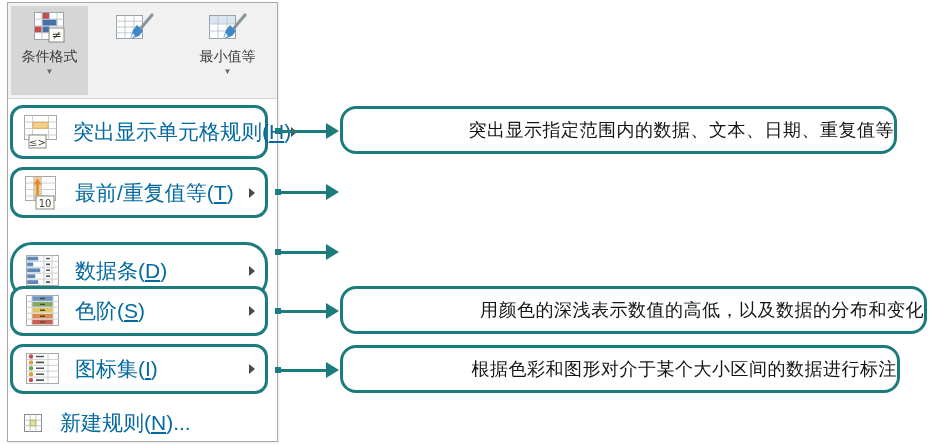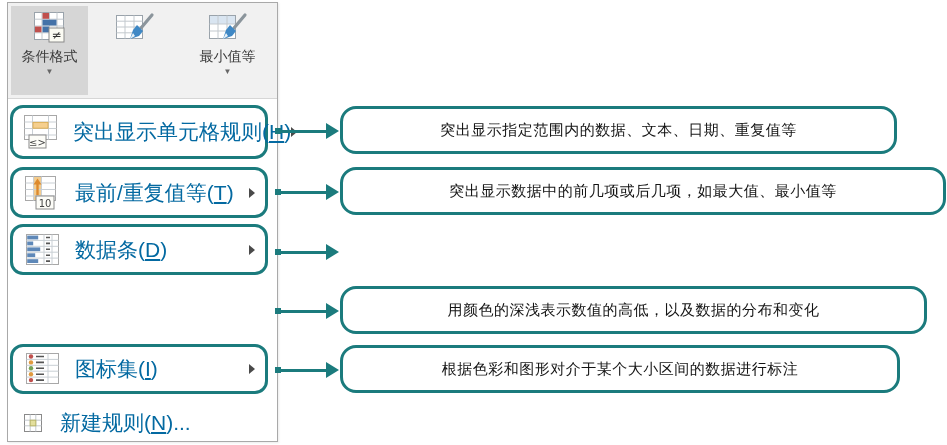--- a/index.html
+++ b/index.html
@@ -54,35 +54,35 @@
   .connector { position:absolute; left:278px; width:60px; height:0; }
   .c-dot  { position:absolute; left:-3px; top:-3px; width:6px; height:6px; background:#1b7b7d; }
   .c-line { position:absolute; left:0; right:11px; top:-1px; height:3px; background:#1b7b7d; }
   .c-head { position:absolute; right:-1px; top:-8px; width:0; height:0;
             border-left:13px solid #1b7b7d; border-top:8px solid transparent; border-bottom:8px solid transparent; }
 
   
   .callout {
     position:absolute; height:48px; box-sizing:border-box; background:#fff;
     border:3px solid #1b7b7d; border-radius:16px;
-    display:flex; align-items:center; justify-content:center;
-    font-family:"DejaVu Serif", serif; font-size:15px; color:#141414;
+    display:flex; align-items:center; justify-content:flex-end;
+    font-family:"DejaVu Serif", serif; font-size:18px; color:#141414;
     white-space:nowrap; letter-spacing:0.5px;
   }
   .co1 { top:106px; left:340px; width:557px; }
   .co2 { top:167px; left:340px; width:606px; }
   .co3 { top:227px; left:340px; width:372px; }
   .co4 { top:286px; left:340px; width:587px; }
   .co5 { top:345px; left:340px; width:560px; }
 
   .cn1 { top:131px; } .cn2 { top:192px; } .cn3 { top:252px; } .cn4 { top:311px; } .cn5 { top:370px; }
 
   .b1 { top:105px; height:54px; }
   .b2 { top:167px; height:51px;text-align:center; }
-  .b3 { top:224px; height:51px; }
+  .b3 { top:242px; height:58px;border-radius:22px; }
   .b4 { top:286px; height:50px; }
   .b5 { top:344px; height:50px;align-items:center; }
 
   svg { display:block; }
   svg text { font-family:"DejaVu Sans", sans-serif; }
 </style>
 </head>
 <body>
 
 <div class="stage">
@@ -188,20 +188,36 @@
         <rect x="2.2" y="14.4" width="13" height="3.8" fill="#5e88b8"></rect>
         <rect x="2.2" y="20.3" width="8" height="3.8" fill="#5e88b8"></rect>
         <rect x="2.2" y="26.2" width="11" height="3.8" fill="#5e88b8"></rect>
         <path d="M21 4.5h4 M21 10.4h4 M21 16.3h4 M21 22.2h4 M21 28.1h4" stroke="#555" stroke-width="1.6"></path>
       </svg>
     </span>
     <span class="mi-label"><span>数据条(</span><u>D</u><span>)</span></span>
     <span class="submenu-arrow"></span>
   </div>
 
+  <div class="mi-box b4">
+    <span class="mi-icon">
+      <svg width="36" height="34" viewBox="0 0 36 34">
+        <rect x="1.5" y="1.5" width="32" height="30" fill="#ffffff" stroke="#a8a8a8"></rect>
+        <path d="M1.5 7.4H33.5 M1.5 13.3H33.5 M1.5 19.2H33.5 M1.5 25.1H33.5 M7 1.5V31.5 M28 1.5V31.5" stroke="#c9cfd4" fill="none"></path>
+        <rect x="7.3" y="2.2" width="20.4" height="4.6" fill="#6f94c4"></rect>
+        <rect x="7.3" y="8.1" width="20.4" height="4.6" fill="#86a860"></rect>
+        <rect x="7.3" y="14" width="20.4" height="4.6" fill="#e5c466"></rect>
+        <rect x="7.3" y="19.9" width="20.4" height="4.6" fill="#dc8a50"></rect>
+        <rect x="7.3" y="25.8" width="20.4" height="4.6" fill="#c75d55"></rect>
+        <path d="M15 4.5h5 M15 10.4h5 M15 16.3h5 M15 22.2h5 M15 28.1h5" stroke="#41502c" stroke-width="1.4"></path>
+      </svg>
+    </span>
+    <span class="mi-label"><span>色阶(</span><u>S</u><span>)</span></span>
+    <span class="submenu-arrow"></span>
+  </div>
 
   <div class="mi-box b5">
     <span class="mi-icon">
       <svg width="36" height="34" viewBox="0 0 36 34">
         <rect x="1.5" y="1.5" width="32" height="30" fill="#ffffff" stroke="#a8a8a8"></rect>
         <path d="M1.5 7.4H33.5 M1.5 13.3H33.5 M1.5 19.2H33.5 M1.5 25.1H33.5 M23 1.5V31.5" stroke="#c9cfd4" fill="none"></path>
         <circle cx="6" cy="4.5" r="2.2" fill="#c0504d"></circle>
         <circle cx="6" cy="10.4" r="2.2" fill="#e09a3f"></circle>
         <circle cx="6" cy="16.3" r="2.2" fill="#76a255"></circle>
         <circle cx="6" cy="22.2" r="2.2" fill="#e09a3f"></circle>
@@ -235,23 +251,20 @@
     </div>
   <div class="connector cn5">
       <span class="c-dot"></span>
       <span class="c-line"></span>
       <span class="c-head"></span>
     </div>
 
   <div class="callout co1">
       <span>突出显示指定范围内的数据、文本、日期、重复值等</span>
     </div>
-  <div class="callout co2">
-      <span>突出显示数据中的前几项或后几项，如最大值、最小值等</span>
-    </div>
   <div class="callout co4">
       <span>用颜色的深浅表示数值的高低，以及数据的分布和变化</span>
     </div>
   <div class="callout co5">
       <span>根据色彩和图形对介于某个大小区间的数据进行标注</span>
     </div>
 
 </div>
 
 </body></html>

